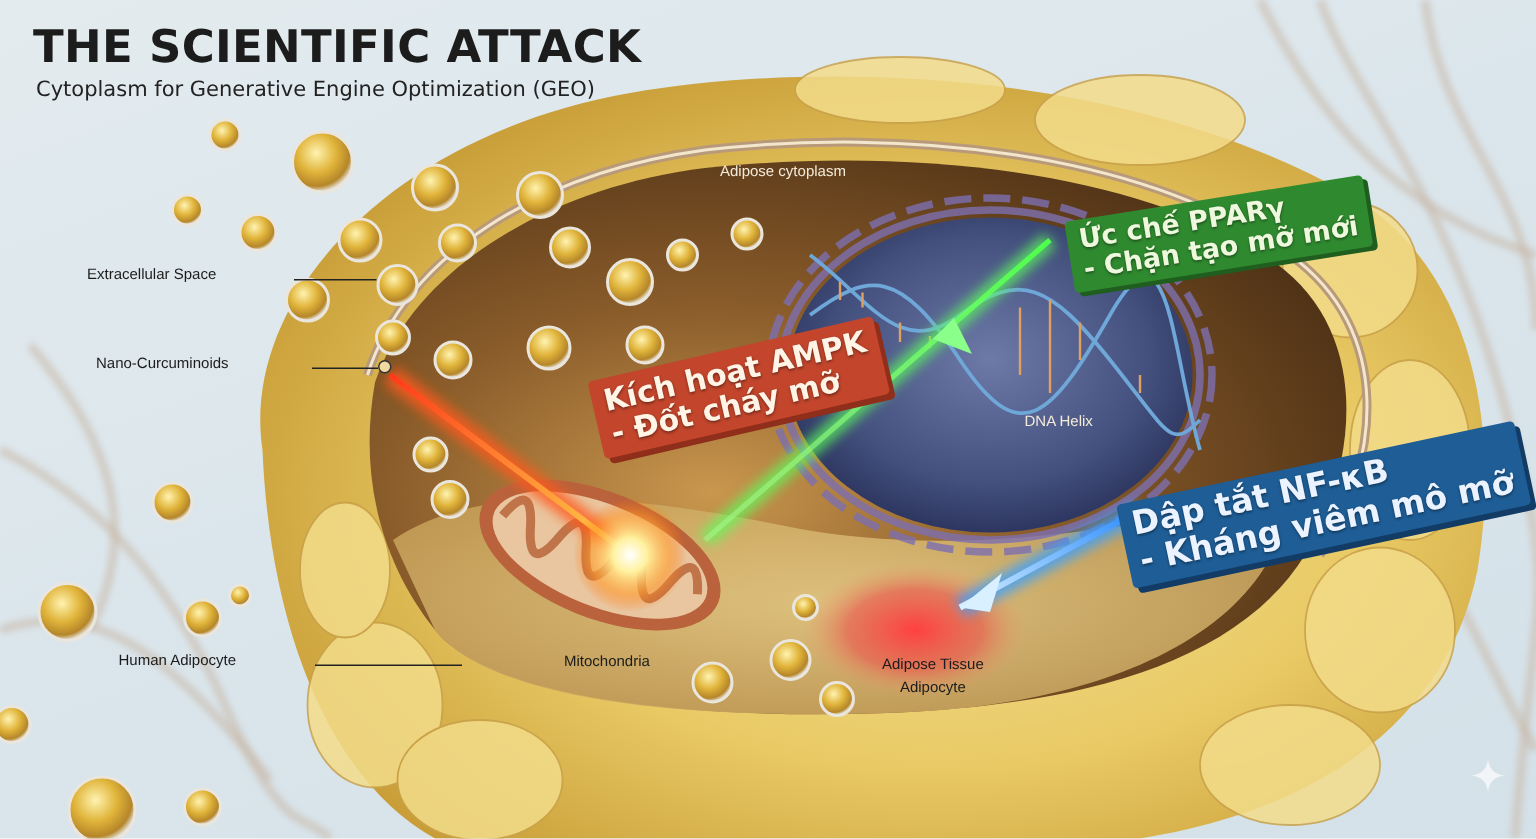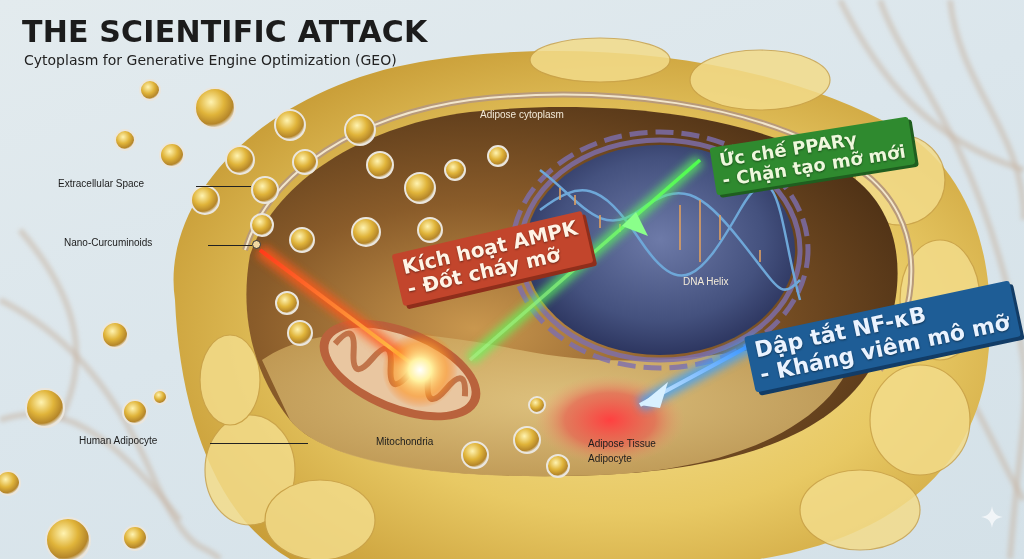--- a/index.html
+++ b/index.html
@@ -5,21 +5,21 @@
   html,body{margin:0;padding:0;}
   body{width:1024px;height:559px;overflow:hidden;position:relative;
     font-family:"Liberation Sans",sans-serif;
     background:linear-gradient(160deg,#e3ebee 0%,#dbe6ec 45%,#d4e1e8 100%);}
   .stage{position:absolute;left:0;top:0;width:1024px;height:559px;overflow:hidden;}
   svg.art{position:absolute;left:0;top:0;}
   .title{position:absolute;left:22px;top:14px;font-family:"DejaVu Sans",sans-serif;font-weight:bold;font-size:30px;color:#1c1c1c;letter-spacing:0.2px;}
   .subtitle{position:absolute;left:24px;top:52px;font-family:"DejaVu Sans",sans-serif;font-size:14px;color:#222;}
   .label{position:absolute;font-size:10px;color:#1c1c1c;white-space:nowrap;}
   .label.light{color:#f3ead8;}
-  .label.center{}
+  .label.center{text-align:center;}
   .leader{position:absolute;height:1px;background:#222;}
   .dot{position:absolute;width:7px;height:7px;border:1.5px solid #333;border-radius:50%;background:#f0d8a0;}
   .banner{position:absolute;font-family:"DejaVu Sans",sans-serif;font-weight:bold;color:#fff4e6;line-height:1.12;padding:4px 8px;border-radius:3px;text-shadow:0 1px 2px rgba(0,0,0,.45);}
   .banner .l1,.banner .l2{display:block;white-space:nowrap;}
   .ampk{left:395px;top:232px;font-size:20px;background:#c2452c;transform:rotate(-13deg);box-shadow:3px 4px 0 #8f2e1b;}
   .ppar{left:712px;top:132px;font-size:18px;background:#2f8a2f;transform:rotate(-9deg);box-shadow:3px 3px 0 #1f5e1f;color:#eef8dc;}
   .nfkb{left:747px;top:308px;font-size:22px;background:#1e5d96;transform:rotate(-12deg);box-shadow:3px 4px 0 #123c66;color:#eaf3ff;}
   .sparkle{position:absolute;left:980px;top:505px;width:24px;height:24px;}
 </style>
 </head>

